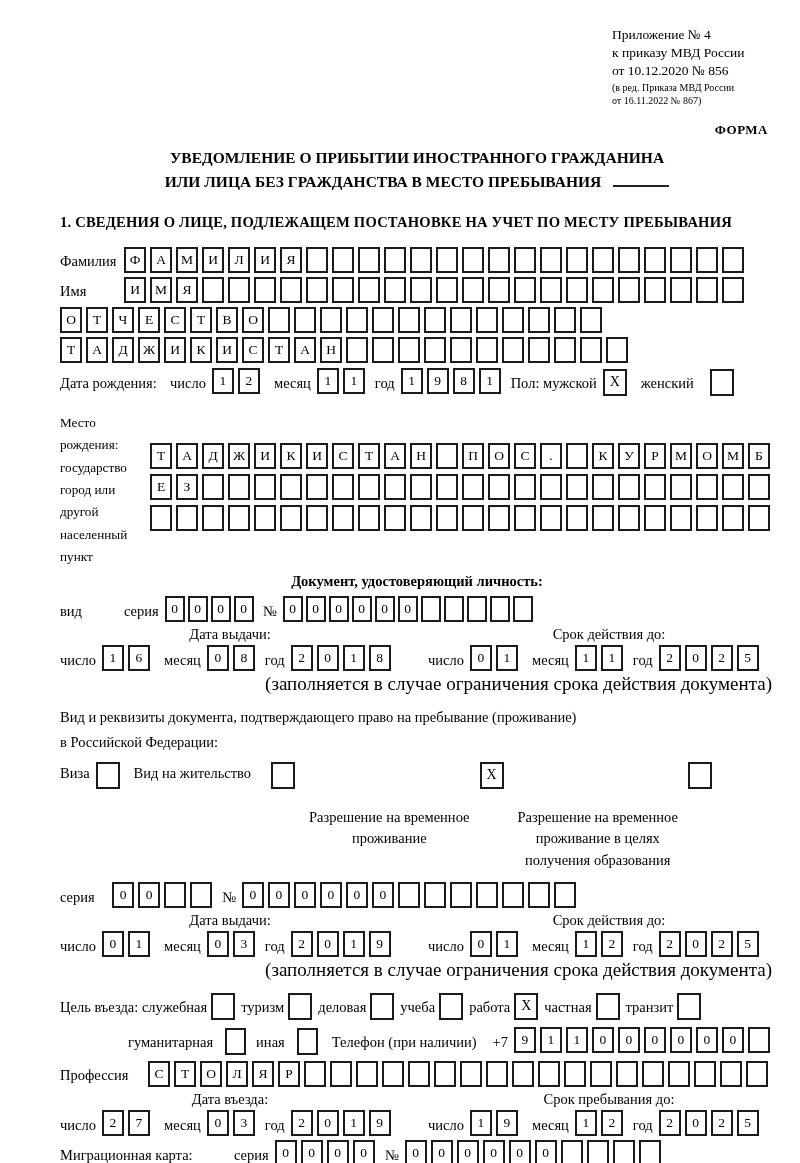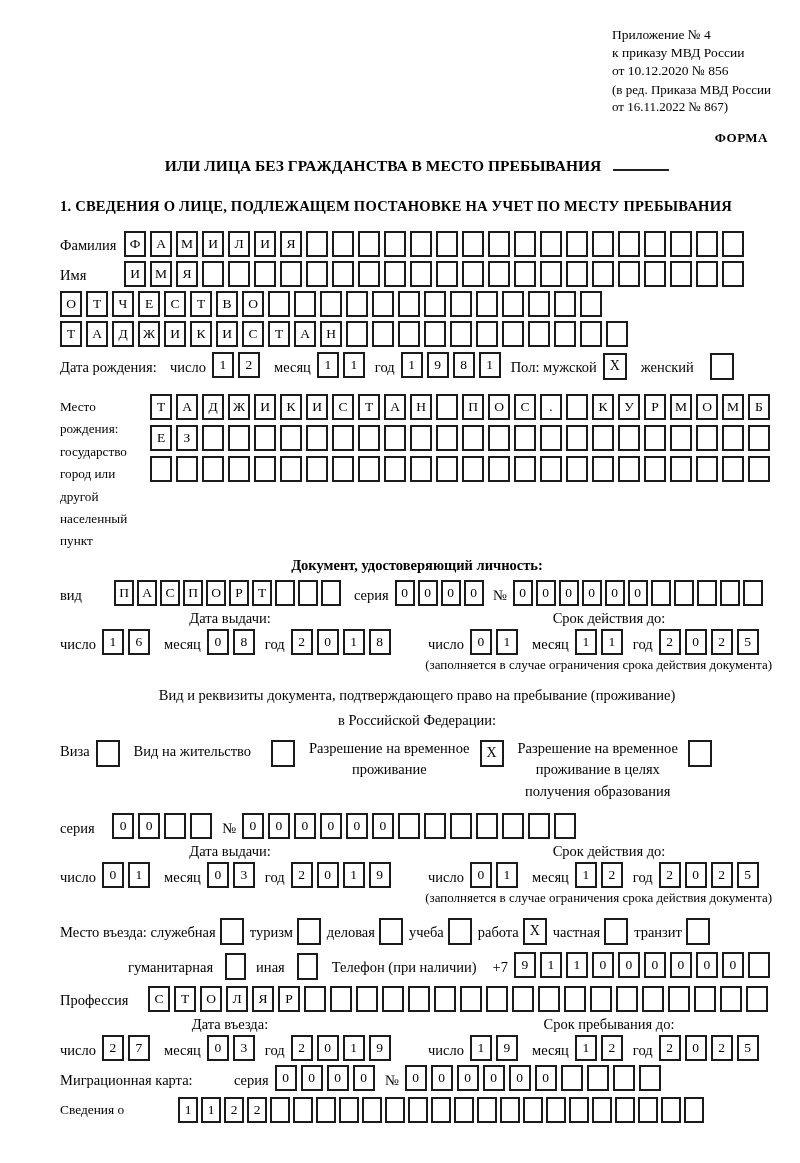--- a/index.html
+++ b/index.html
@@ -1,21 +1,21 @@
 <!DOCTYPE html>
 <html><head>
 <meta charset="utf-8">
 <style>
   html,body{margin:0;padding:0;background:#fff;}
   body{width:800px;height:1163px;overflow:hidden;color:#000;
        font-family:"Liberation Serif","DejaVu Serif",serif;}
   .page{box-sizing:border-box;width:800px;height:1097px;padding:26px 26px 10px 60px;}
 
   .ref{margin-left:552px;font-size:13.5px;line-height:1.35;}
-  .ref .sub{font-size:13px;}
+  .ref .sub{font-size:10px;}
   .forma{text-align:right;font-weight:bold;font-size:13px;margin:14px 6px 8px 0;letter-spacing:.5px;}
 
   .title{text-align:center;font-weight:bold;font-size:15.5px;line-height:1.55;margin:6px 0 20px;}
   .title-blank{display:inline-block;width:56px;height:13px;border-bottom:2px solid #222;margin-left:12px;}
 
   .sec-heading{font-weight:bold;font-size:14.6px;margin:0 0 16px;letter-spacing:.2px;}
 
   .row{display:flex;align-items:flex-start;margin-bottom:4px;}
   .row.center{align-items:center;}
   .lbl,.slbl{font-size:14.5px;line-height:1.3;padding-top:5px;white-space:nowrap;}
@@ -37,26 +37,26 @@
   .mesto-lbl{width:95px;font-size:13.2px;line-height:1.7;padding-top:2px;}
   .mesto-cells .cells{display:block;margin-bottom:5px;}
 
   .doc-heading{text-align:center;font-weight:bold;font-size:14.5px;margin:4px 0 6px;}
 
   .dhead{font-size:14.5px;margin-bottom:2px;gap:24px;}
   .dh-l{width:340px;text-align:center;}
   .dh-r{width:330px;text-align:center;margin-left:20px;}
   .dcol{display:flex;align-items:center;width:368px;}
   .dcol-r{width:auto;}
-  .note{text-align:right;font-size:13px;margin:-2px 2px 10px 0;}
-
-  .para{font-size:14.5px;line-height:1.75;margin-bottom:2px;text-align:center;}
+  .note{text-align:right;font-size:19px;margin:-2px 2px 10px 0;}
+
+  .para{font-size:14.5px;line-height:1.75;margin-bottom:2px;}
 
   .viza-row{margin-top:4px;margin-bottom:10px;}
-  .opt{text-align:center;font-size:14.5px;line-height:1.5;}
+  .opt{text-align:center;font-size:14.5px;line-height:1.5;margin-top:47px;}
   .gap6{margin-left:6px;}
   .gap10{margin-left:10px;}
   .gap14{margin-left:14px;}
 
   .purpose .slbl{margin-right:4px;}
   .indent{margin-left:68px;}
 
   .repr-lbl{width:118px;font-size:13.4px;line-height:1.62;padding-top:2px;}
   .repr-cells .cells{display:block;margin-bottom:5px;}
 </style>
@@ -69,20 +69,21 @@
     <div>Приложение № 4</div>
     <div>к приказу МВД России</div>
     <div>от 10.12.2020 № 856</div>
     <div class="sub">(в ред. Приказа МВД России</div>
     <div class="sub">от 16.11.2022 № 867)</div>
   </div>
 
   <div class="forma">ФОРМА</div>
 
   <div class="title">
+    <div>УВЕДОМЛЕНИЕ О ПРИБЫТИИ ИНОСТРАННОГО ГРАЖДАНИНА</div>
     <div>
       <span>ИЛИ ЛИЦА БЕЗ ГРАЖДАНСТВА В МЕСТО ПРЕБЫВАНИЯ</span><span class="title-blank"></span>
     </div>
   </div>
 
   <div class="sec-heading">1. СВЕДЕНИЯ О ЛИЦЕ, ПОДЛЕЖАЩЕМ ПОСТАНОВКЕ НА УЧЕТ ПО МЕСТУ ПРЕБЫВАНИЯ</div>
 
   <div class="row">
     <span class="lbl w-fam">Фамилия</span>
     <span class="cells"><span class="box">Ф</span><span class="box">А</span><span class="box">М</span><span class="box">И</span><span class="box">Л</span><span class="box">И</span><span class="box">Я</span><span class="box"></span><span class="box"></span><span class="box"></span><span class="box"></span><span class="box"></span><span class="box"></span><span class="box"></span><span class="box"></span><span class="box"></span><span class="box"></span><span class="box"></span><span class="box"></span><span class="box"></span><span class="box"></span><span class="box"></span><span class="box"></span><span class="box"></span></span>
@@ -108,39 +109,38 @@
     <span class="slbl ml">месяц</span>
     <span class="cells"><span class="box">1</span><span class="box">1</span></span>
     <span class="slbl gap6">год</span>
     <span class="cells"><span class="box">1</span><span class="box">9</span><span class="box">8</span><span class="box">1</span></span>
     <span class="slbl gap6">Пол: мужской</span>
     <span class="cbox">X</span>
     <span class="slbl gap14">женский</span>
     <span class="cbox gap10"></span>
   </div>
 
-  <div class="row" style="margin-top:14px;">
+  <div class="row" style="margin-top:14px;align-items:center;">
     <div class="mesto-lbl">
       <div>Место рождения:</div>
       <div>государство</div>
       <div>город или другой</div>
       <div>населенный пункт</div>
     </div>
     <div class="mesto-cells">
       <div class="cells"><span class="box">Т</span><span class="box">А</span><span class="box">Д</span><span class="box">Ж</span><span class="box">И</span><span class="box">К</span><span class="box">И</span><span class="box">С</span><span class="box">Т</span><span class="box">А</span><span class="box">Н</span><span class="box"></span><span class="box">П</span><span class="box">О</span><span class="box">С</span><span class="box">.</span><span class="box"></span><span class="box">К</span><span class="box">У</span><span class="box">Р</span><span class="box">М</span><span class="box">О</span><span class="box">М</span><span class="box">Б</span></div>
       <div class="cells"><span class="box">Е</span><span class="box">З</span><span class="box"></span><span class="box"></span><span class="box"></span><span class="box"></span><span class="box"></span><span class="box"></span><span class="box"></span><span class="box"></span><span class="box"></span><span class="box"></span><span class="box"></span><span class="box"></span><span class="box"></span><span class="box"></span><span class="box"></span><span class="box"></span><span class="box"></span><span class="box"></span><span class="box"></span><span class="box"></span><span class="box"></span><span class="box"></span></div>
       <div class="cells"><span class="box"></span><span class="box"></span><span class="box"></span><span class="box"></span><span class="box"></span><span class="box"></span><span class="box"></span><span class="box"></span><span class="box"></span><span class="box"></span><span class="box"></span><span class="box"></span><span class="box"></span><span class="box"></span><span class="box"></span><span class="box"></span><span class="box"></span><span class="box"></span><span class="box"></span><span class="box"></span><span class="box"></span><span class="box"></span><span class="box"></span><span class="box"></span></div>
     </div>
   </div>
 
   <div class="doc-heading">Документ, удостоверяющий личность:</div>
 
   <div class="row center">
     <span class="slbl" style="width:48px">вид</span>
-    <span class="cells cells-sm"><span class="box">П</span><span class="box">А</span><span class="box">С</span><span class="box">П</span><span class="box">О</span><span class="box">Р</span><span class="box">Т</span><span class="box"></span><span class="box"></span><span class="box"></span></span>
     <span class="slbl gap10">серия</span>
     <span class="cells cells-sm"><span class="box">0</span><span class="box">0</span><span class="box">0</span><span class="box">0</span></span>
     <span class="slbl gap6">№</span>
     <span class="cells cells-sm"><span class="box">0</span><span class="box">0</span><span class="box">0</span><span class="box">0</span><span class="box">0</span><span class="box">0</span><span class="box"></span><span class="box"></span><span class="box"></span><span class="box"></span><span class="box"></span></span>
   </div>
 
   <div class="row dhead">
     <div class="dh-l">Дата выдачи:</div>
     <div class="dh-r">Срок действия до:</div>
   </div>
@@ -212,21 +212,21 @@
       <span class="cells"><span class="box">0</span><span class="box">1</span></span>
       <span class="slbl ml">месяц</span>
       <span class="cells"><span class="box">1</span><span class="box">2</span></span>
       <span class="slbl gap6">год</span>
       <span class="cells"><span class="box">2</span><span class="box">0</span><span class="box">2</span><span class="box">5</span></span>
     </div>
   </div>
   <div class="note">(заполняется в случае ограничения срока действия документа)</div>
 
   <div class="row center purpose">
-    <span class="slbl">Место въезда: служебная</span>
+    <span class="slbl">Цель въезда: служебная</span>
     <span class="cbox"></span>
     <span class="slbl gap6">туризм</span>
     <span class="cbox"></span>
     <span class="slbl gap6">деловая</span>
     <span class="cbox"></span>
     <span class="slbl gap6">учеба</span>
     <span class="cbox"></span>
     <span class="slbl gap6">работа</span>
     <span class="cbox">X</span>
     <span class="slbl gap6">частная</span>

